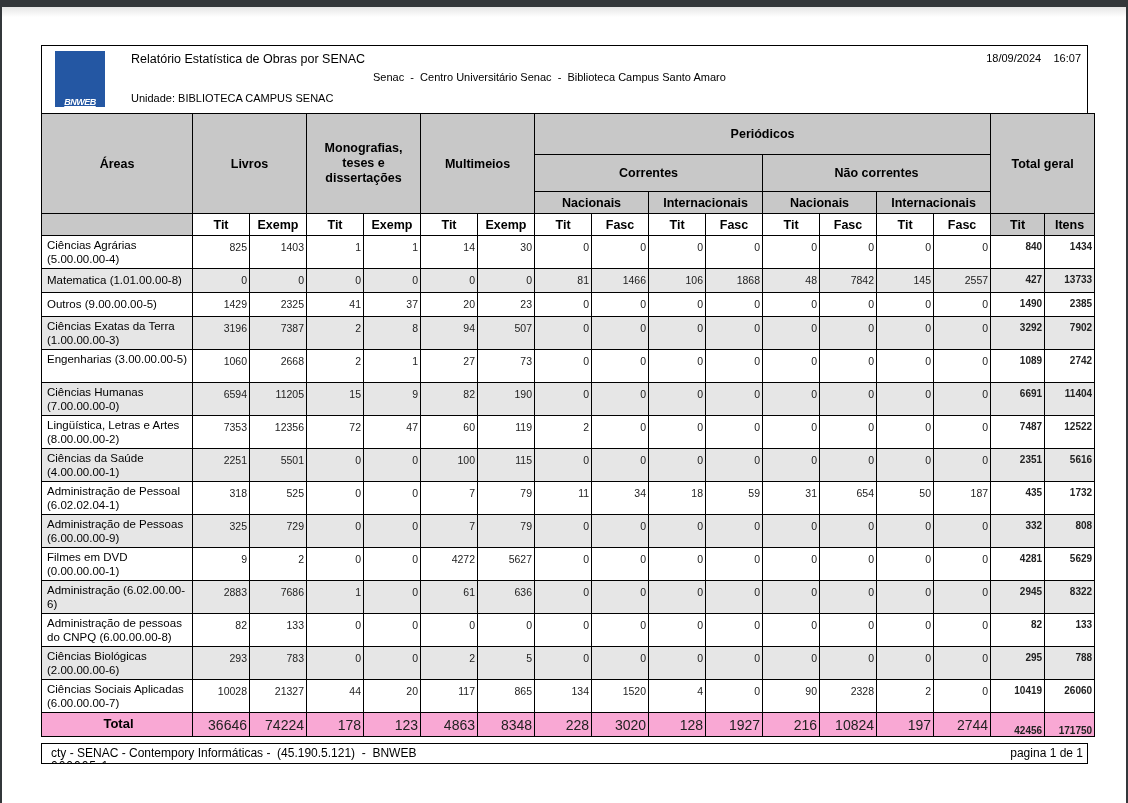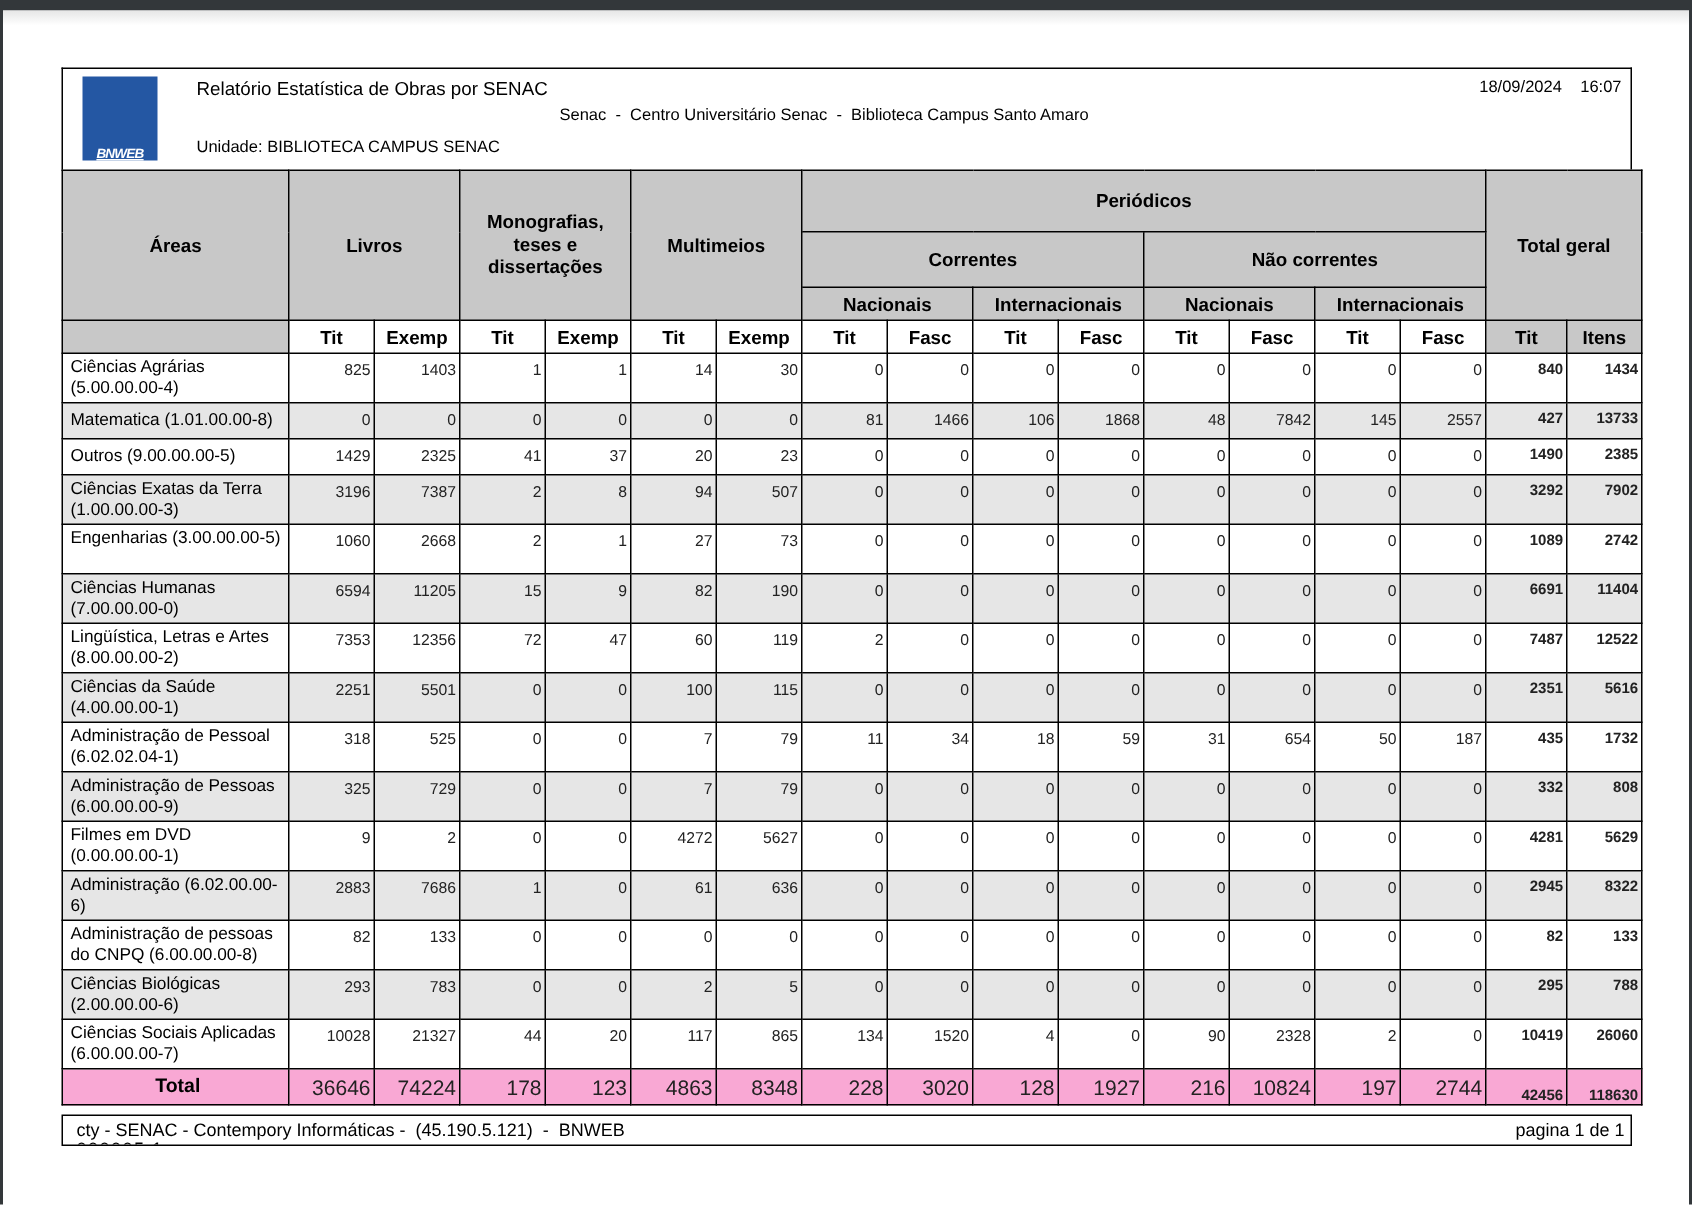--- a/index.html
+++ b/index.html
@@ -455,21 +455,21 @@
           <td class="num">8348</td>
           <td class="num">228</td>
           <td class="num">3020</td>
           <td class="num">128</td>
           <td class="num">1927</td>
           <td class="num">216</td>
           <td class="num">10824</td>
           <td class="num">197</td>
           <td class="num">2744</td>
           <td class="num tot">42456</td>
-          <td class="num tot">118630</td>
+          <td class="num tot">171750</td>
         </tr>
       </tbody>
   </table>
 
   <div class="footer">
     <div class="f-left">cty - SENAC - Contempory Informáticas -  (45.190.5.121)  -  BNWEB</div>
     <div class="f-cut">000005 1</div>
     <div class="f-right">pagina 1 de 1</div>
   </div>
 </div>

